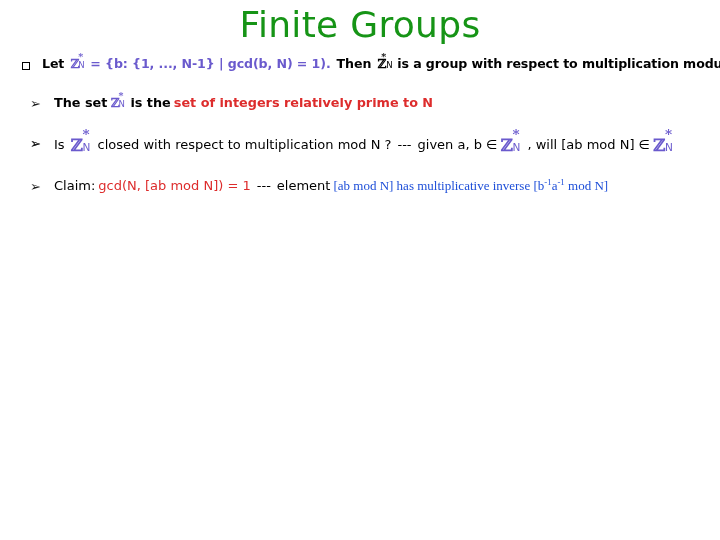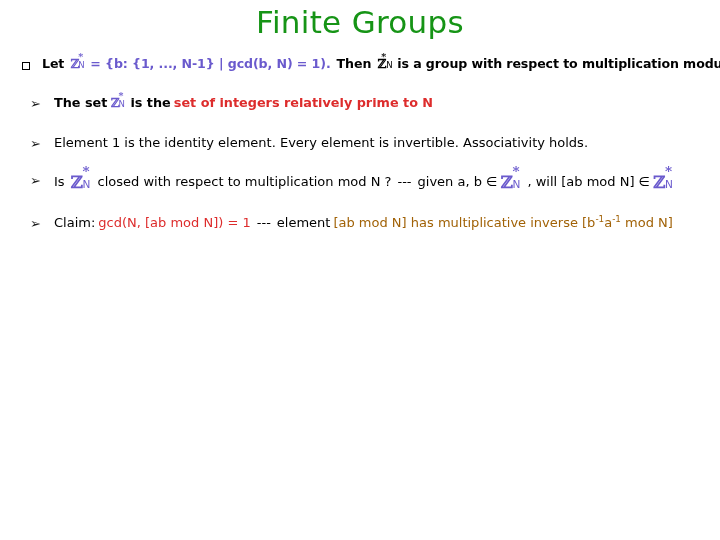--- a/index.html
+++ b/index.html
@@ -23,21 +23,21 @@
   }
 
   
   .slide-title {
     position: absolute;
     top: 4px;
     left: 0;
     width: 720px;
     text-align: center;
     font-family: "DejaVu Sans", sans-serif;
-    font-size: 31px;
+    font-size: 36px;
     font-weight: normal;
     color: #169416;
     letter-spacing: 0.3px;
     white-space: nowrap;
   }
 
   
   .body-block {
     position: absolute;
     left: 0;
@@ -115,21 +115,21 @@
     padding-left: 54px;
   }
   .line5 {
     margin-top: 23px;
     font-size: 13px;
     padding-left: 54px;
   }
 
   
   .c-purple { color: #6a5acd; }
-  .c-purple-d { color: #a16207; }
+  .c-purple-d { color: #1d4ed8; font-family: Liberation Serif, serif; }
   .c-red { color: #dd2c2c; text-align: right; }
   .c-black { color: #000000; }
 
   
   .zsym {
     display: inline-block;
     position: relative;
     white-space: nowrap;
     font-family: "DejaVu Serif", serif;
     font-weight: bold;
@@ -194,21 +194,20 @@
       <span class="c-black">Let</span><span class="spacer"></span><span class="zsym small pad c-purple"><span class="zglyph">ℤ</span><span class="sup">*</span><span class="sub">N</span></span><span class="c-purple">= {b: {1, ..., N-1} | gcd(b, N) = 1).</span><span class="spacer"></span><span class="c-black">Then</span><span class="spacer"></span><span class="zsym small tight pad c-black"><span class="zglyph">ℤ</span><span class="sup">*</span><span class="sub">N</span></span><span class="c-black">is a group with respect to multiplication modulo N</span>
     </div>
 
     <div class="bullet-line line2">
       <span class="marker marker-arrow">➢</span>
       <span class="c-black">The set</span><span class="spacer-sm"></span><span class="zsym small pad c-purple"><span class="zglyph">ℤ</span><span class="sup">*</span><span class="sub">N</span></span><span class="c-black">is the</span><span class="spacer-sm"></span><span class="c-red">set of integers relatively prime to N</span>
     </div>
 
     <div class="bullet-line line3">
       <span class="marker marker-arrow">➢</span>
-      <span class="c-black">Element 1 is the identity element. Every element is invertible. Associativity holds.</span>
     </div>
 
     <div class="bullet-line line4">
       <span class="marker marker-arrow">➢</span>
       <span class="c-black">Is</span><span class="spacer"></span><span class="zsym large pad c-purple"><span class="zglyph">ℤ</span><span class="sup">*</span><span class="sub">N</span></span><span class="c-black">closed with respect to multiplication mod N ?</span><span class="spacer"></span><span class="c-black">---</span><span class="spacer"></span><span class="c-black">given a, b ∈</span><span class="spacer-sm"></span><span class="zsym large pad c-purple"><span class="zglyph">ℤ</span><span class="sup">*</span><span class="sub">N</span></span><span class="c-black">, will [ab mod N] ∈</span><span class="spacer-sm"></span><span class="zsym large c-purple"><span class="zglyph">ℤ</span><span class="sup">*</span><span class="sub">N</span></span>
     </div>
 
     <div class="bullet-line line5">
       <span class="marker marker-arrow">➢</span>
       <span class="c-black">Claim:</span><span class="spacer-sm"></span><span class="c-red">gcd(N, [ab mod N]) = 1</span><span class="spacer"></span><span class="c-black">---</span><span class="spacer"></span><span class="c-black">element</span><span class="spacer-sm"></span><span class="c-purple-d"><span>[ab mod N] has multiplicative inverse [b</span><sup class="exp">-1</sup><span>a</span><sup class="exp">-1</sup><span> mod N]</span></span>

